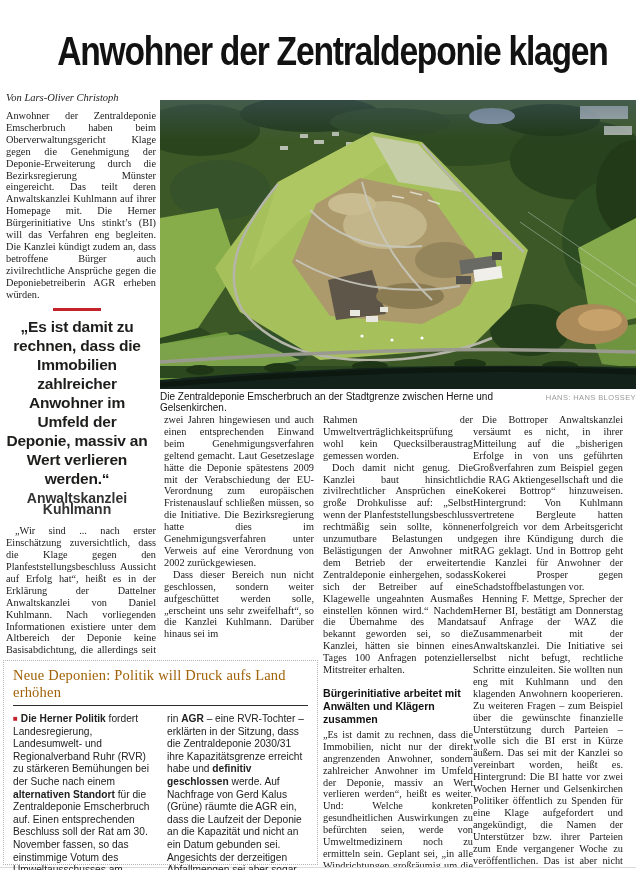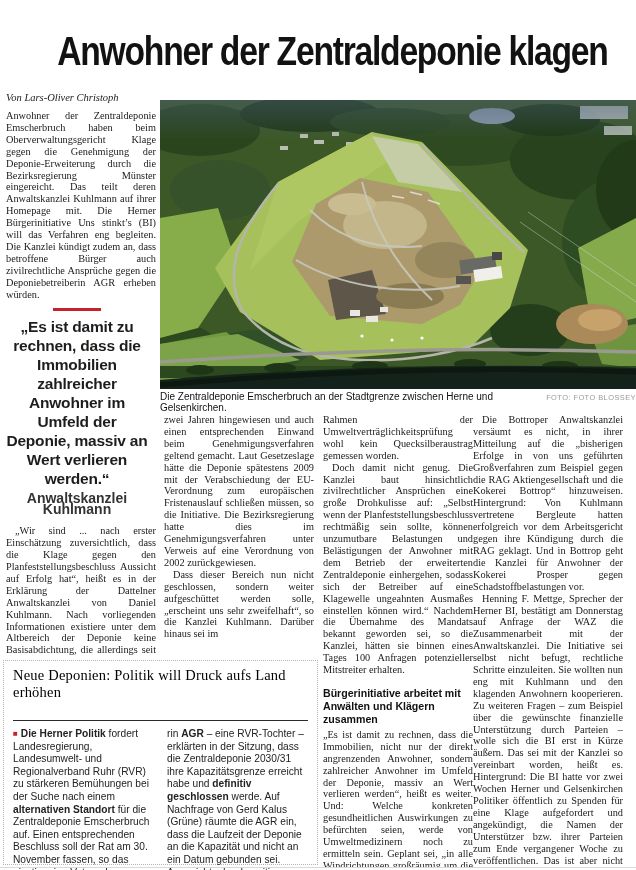--- a/index.html
+++ b/index.html
@@ -40,22 +40,22 @@
   .pq-attr{margin-top:5px;font-family:"Liberation Sans",sans-serif;font-weight:bold;
     font-size:14px;color:#333;text-align:center;}
 
   
   .subhead{font-family:"Liberation Sans",sans-serif;font-weight:bold;font-size:10.6px;
     line-height:13px;color:#111;margin:11px 0 3px 0;text-align:left;}
 
   
   .infobox{position:absolute;top:660px;left:3px;width:315px;height:205px;background:#fff;
     border:1px dotted #b3b3b3;box-sizing:border-box;padding:6px 9px 6px 9px;z-index:3;}
-  .infobox-title{font-family:"Liberation Serif",serif;font-size:14.5px;color:#000000;
-    border-bottom:1px solid #2b2b2b;padding-bottom:19px;margin-bottom:7px;letter-spacing:.2px;}
+  .infobox-title{font-family:"Liberation Serif",serif;font-size:14.5px;color:#a16207;
+    border-bottom:1px solid #2b2b2b;padding-bottom:4px;margin-bottom:7px;letter-spacing:.2px;}
   .infobox-cols{display:flex;gap:13px;}
   .infobox-col{width:142px;font-family:"Liberation Sans",sans-serif;font-size:10.2px;
     line-height:12.6px;color:#222;overflow:hidden;height:160px;}
   .infobox-col p{margin:0 0 9px 0;}
   .bullet{display:inline-block;font-size:8px;line-height:10px;vertical-align:1px;margin-right:3px;}
   .infobox-col b, .col b{font-weight:bold;margin-top:12px;}
 
   .bottom-rule{position:absolute;left:0;top:867px;width:636px;height:1px;background:#d9d9d9;}
 </style>
 </head>
@@ -176,21 +176,21 @@
       <g stroke="#dfe3e6" stroke-width="0.8" opacity="0.5">
         <line x1="360" y1="122" x2="476" y2="202"></line>
           <line x1="368" y1="112" x2="476" y2="186"></line>
       </g>
       <rect width="476" height="40" fill="url(#haze)"></rect>
     </svg>
   </div>
 
   <div class="caption-row">
     <span class="caption">Die Zentraldeponie Emscherbruch an der Stadtgrenze zwischen Herne und Gelsenkirchen.</span>
-    <span class="credit">FOTO: FOTO BLOSSEY</span>
+    <span class="credit">HANS: HANS BLOSSEY</span>
   </div>
 
   <div class="col" id="col1">
     <p>Anwohner der Zentraldeponie Emscherbruch haben beim Oberverwaltungsgericht Klage gegen die Genehmigung der Deponie-Erweiterung durch die Bezirksregierung Münster eingereicht. Das teilt deren Anwaltskanzlei Kuhlmann auf ihrer Homepage mit. Die Herner Bürgerinitiative Uns stinkt’s (BI) will das Verfahren eng begleiten. Die Kanzlei kündigt zudem an, dass betroffene Bürger auch zivilrechtliche Ansprüche gegen die Deponiebetreiberin AGR erheben würden.</p>
     <div class="pullquote">
       <div class="pq-rule" style="background: rgb(196, 35, 43);"></div>
       <div class="pq-text">„Es ist damit zu rechnen, dass die Immobilien zahlreicher Anwohner im Umfeld der Deponie, massiv an Wert verlieren werden.“</div>
       <div class="pq-attr">Anwaltskanzlei Kuhlmann</div>
     </div>
     <p class="indent">„Wir sind ... nach erster Einschätzung zuversichtlich, dass die Klage gegen den Planfeststellungsbeschluss Aussicht auf Erfolg hat“, heißt es in der Erklärung der Dattelner Anwaltskanzlei von Daniel Kuhlmann. Nach vorliegenden Informationen existiere unter dem Altbereich der Deponie keine Basisabdichtung, die allerdings seit dem Jahr 2009 zwingend erforderlich gewesen wäre.</p>

